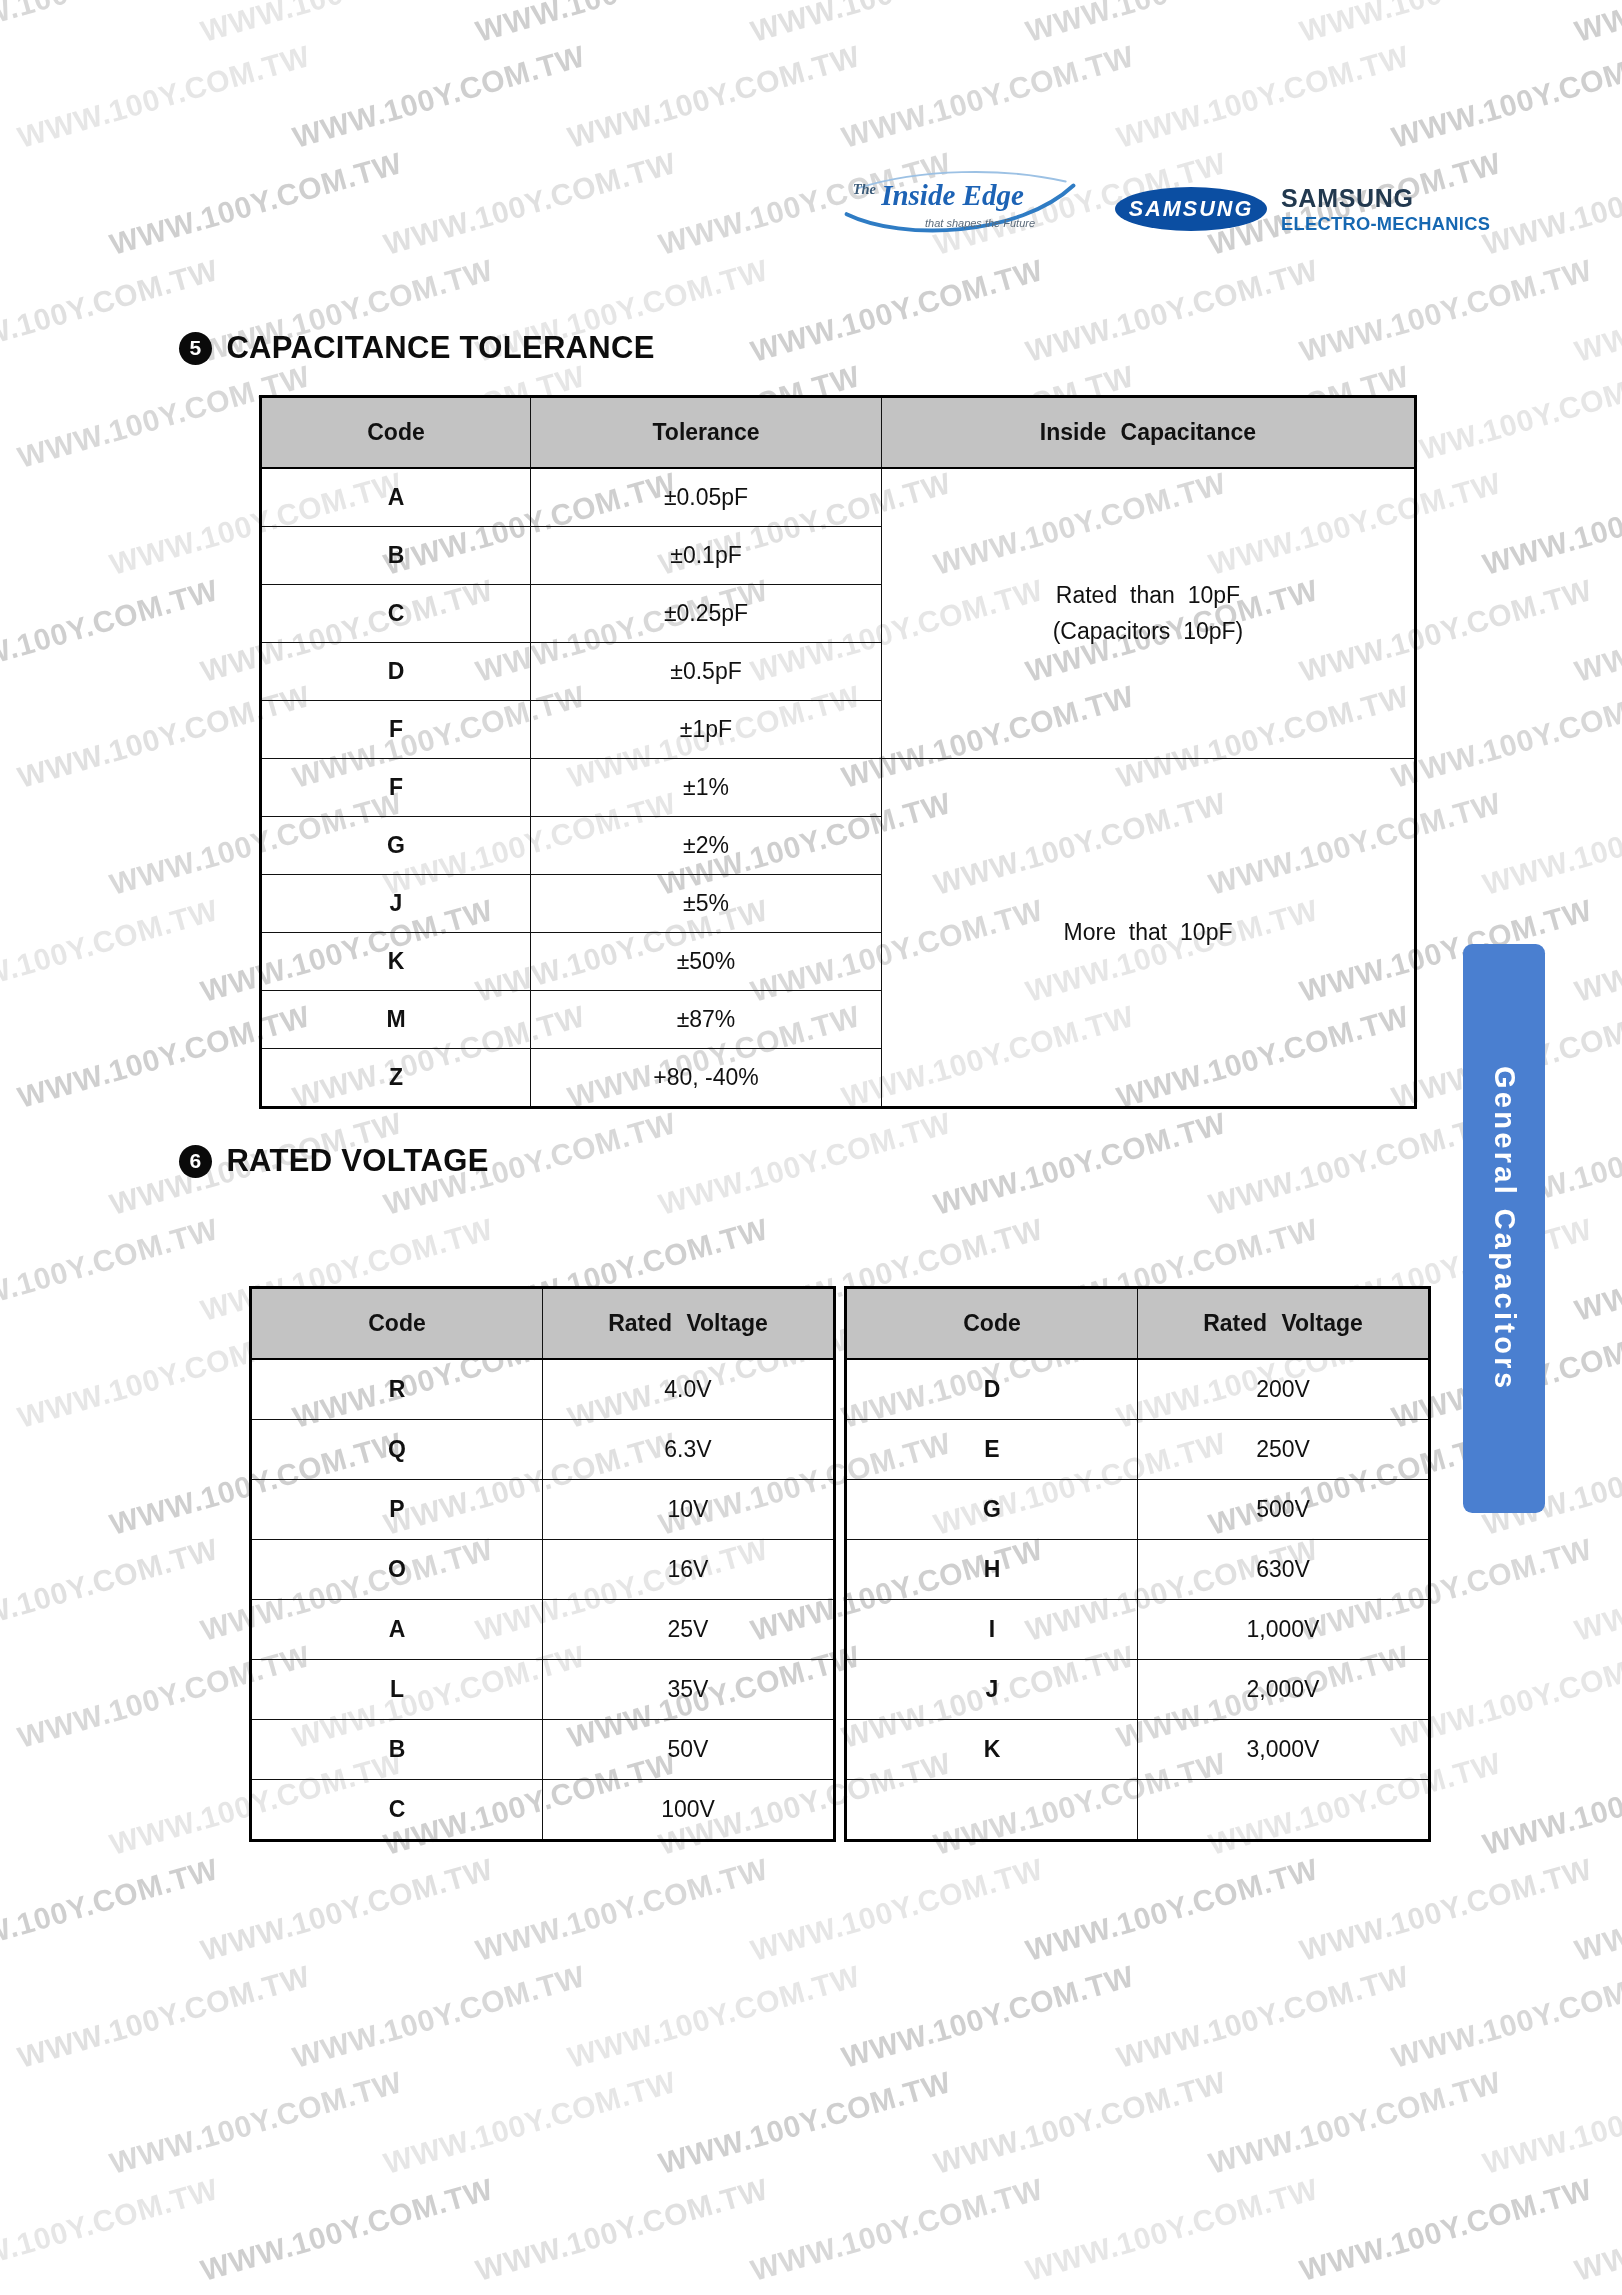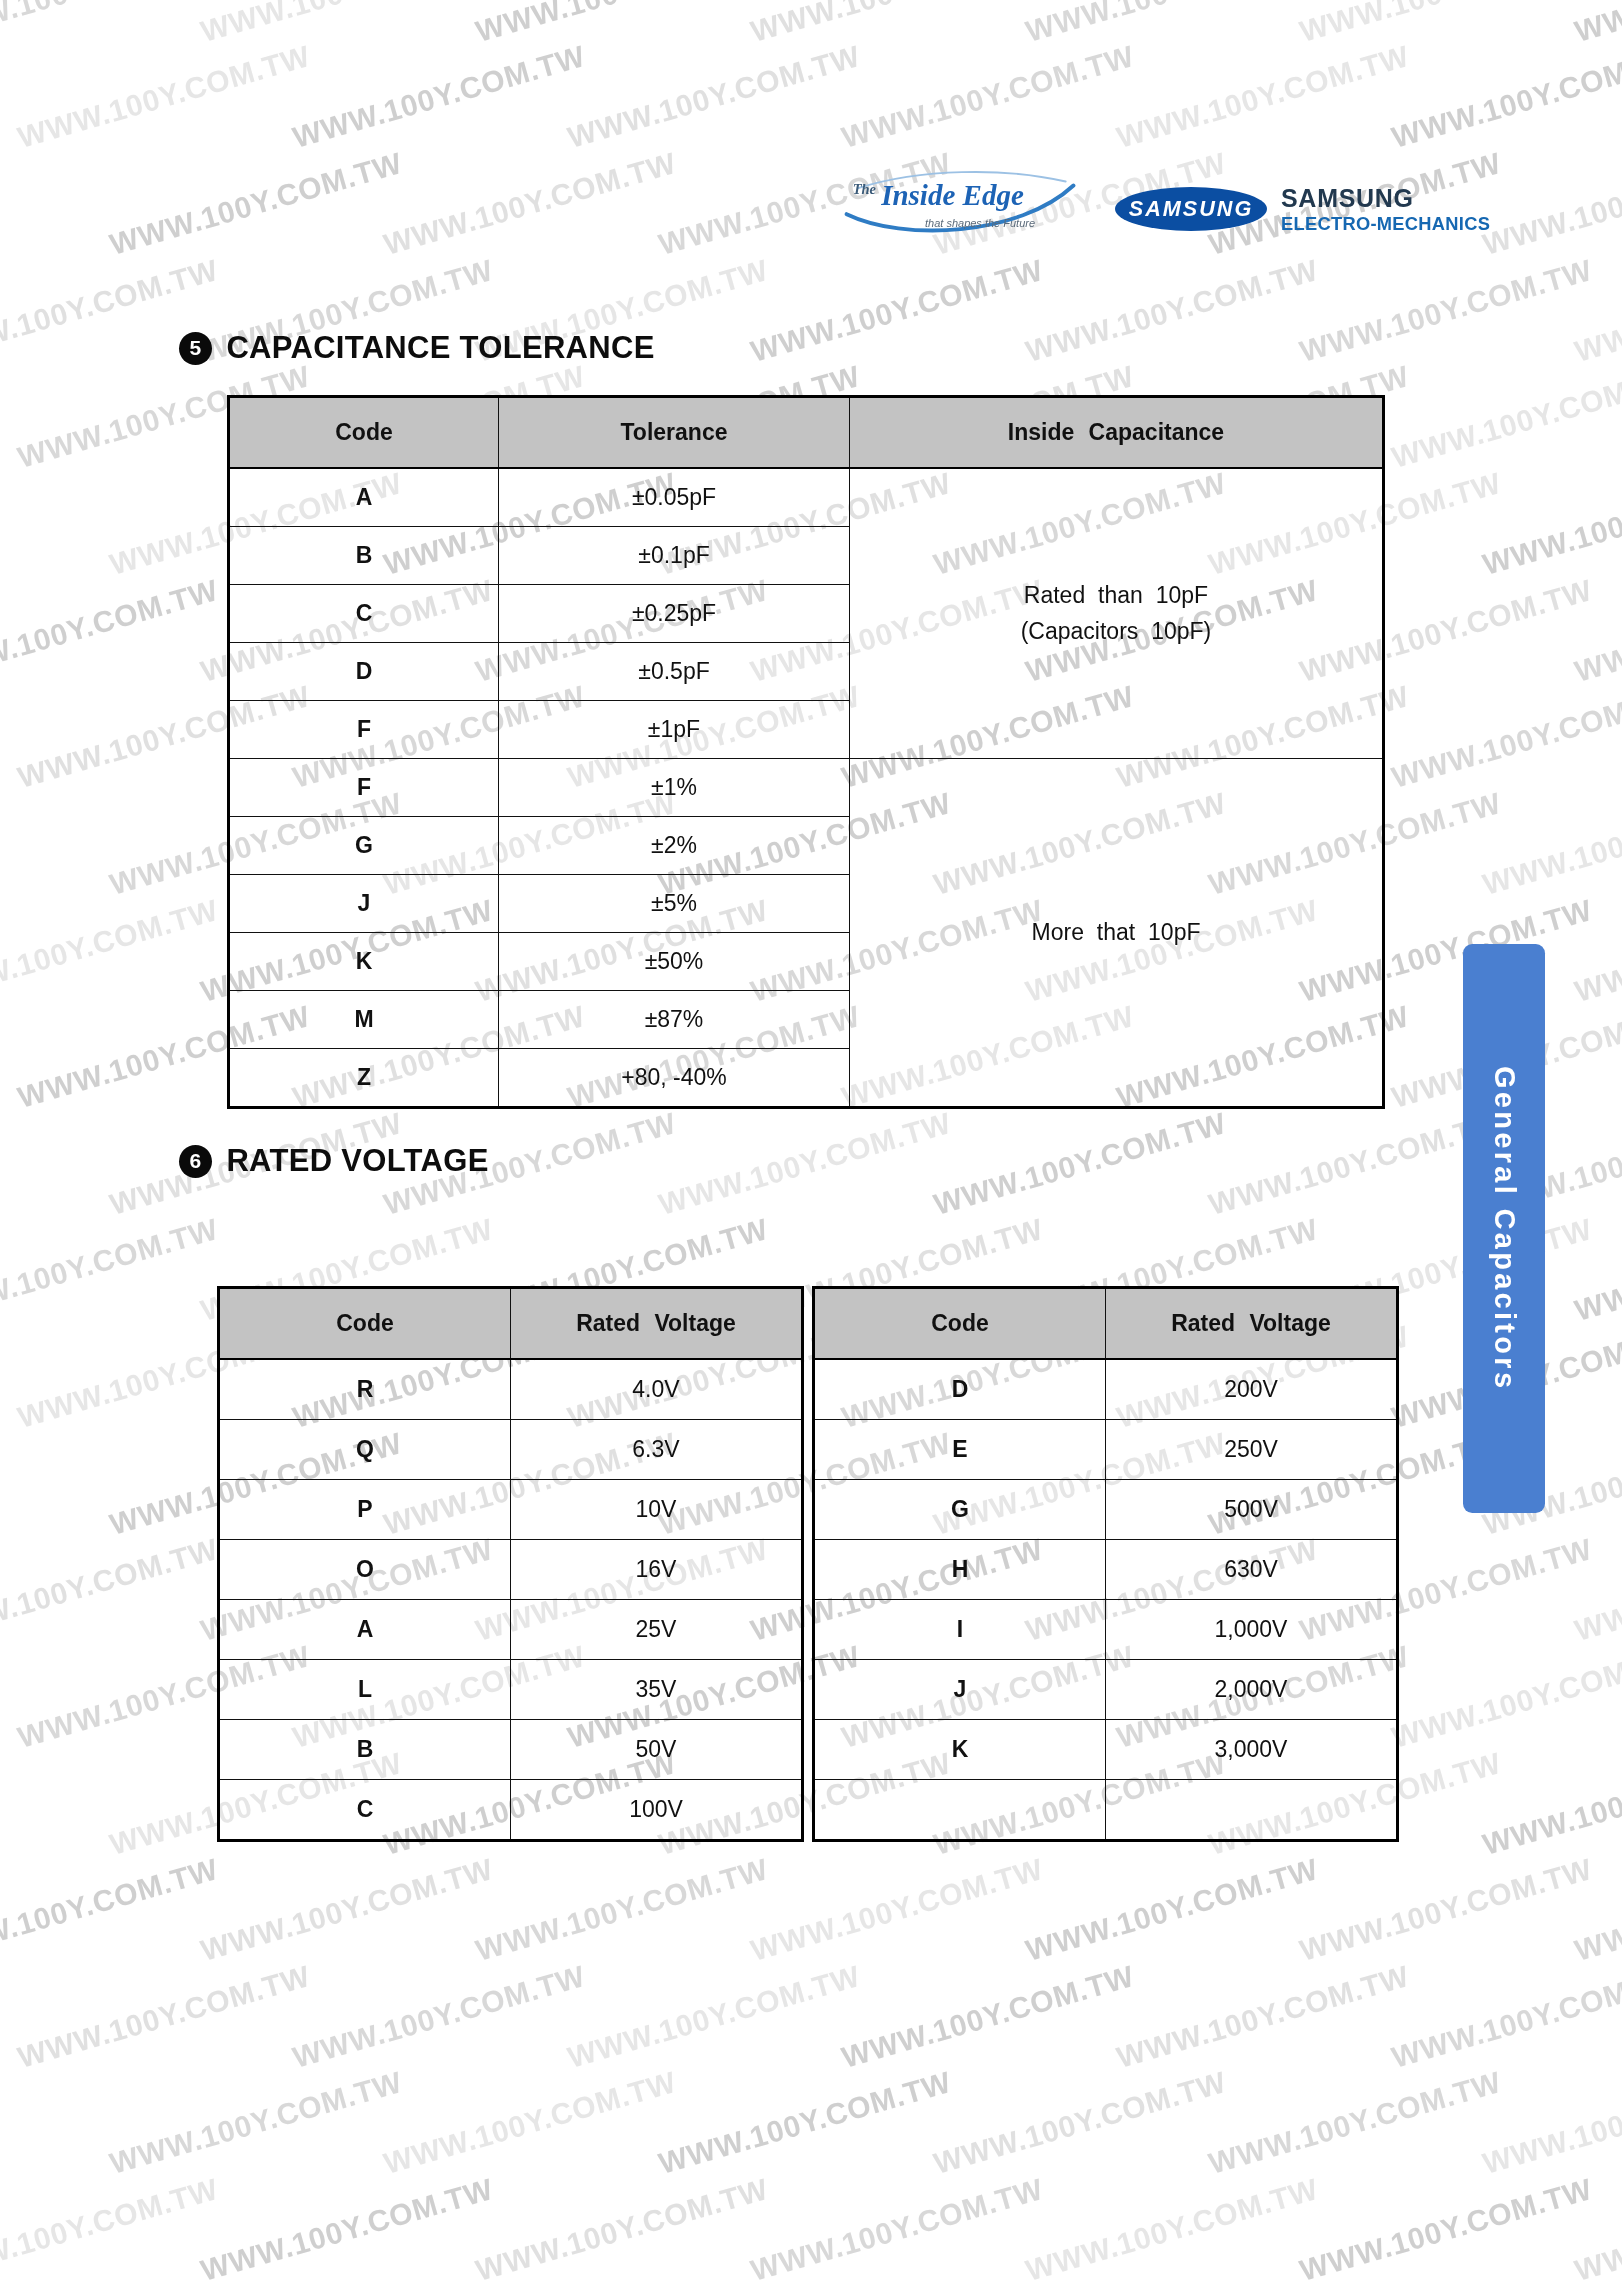--- a/index.html
+++ b/index.html
@@ -25,21 +25,21 @@
   .sem-line1{font-size:25px;font-weight:bold;color:#22394f;letter-spacing:0.7px;}
   .sem-line2{font-size:18.3px;font-weight:bold;color:#1668b2;letter-spacing:0.3px;}
   
   .section-heading{position:absolute;display:flex;align-items:center;gap:14.4px;
             font-weight:bold;font-size:31px;color:#0d0d0d;letter-spacing:0.3px;}
   .heading-5{left:179px;top:330px;}
   .heading-6{left:179px;top:1143px;}
   .section-num{width:33px;height:33px;border-radius:50%;background:#0a0a0a;color:#ffffff;
             display:flex;align-items:center;justify-content:center;font-size:21px;font-weight:bold;flex:0 0 auto;}
   
-  table{border-collapse:collapse;table-layout:fixed;color:#111111;}
+  table{border-collapse:collapse;table-layout:fixed;color:#111111;margin-left:32px;}
   th{background:#c3c3c3;font-weight:bold;font-size:23px;border:1.3px solid #111111;
      border-bottom:2.6px solid #000000;word-spacing:7.9px;}
   td{text-align:center;border:1.3px solid #111111;font-size:23px;}
   .code-cell{font-weight:bold;}
   
   .tol-table{position:absolute;left:227px;top:395px;width:1155px;border:3.3px solid #000000;}
   .tol-table th{height:67px;}
   .tol-table td{height:55px;}
   .nom-cell{word-spacing:6.5px;line-height:1.55;}
   

